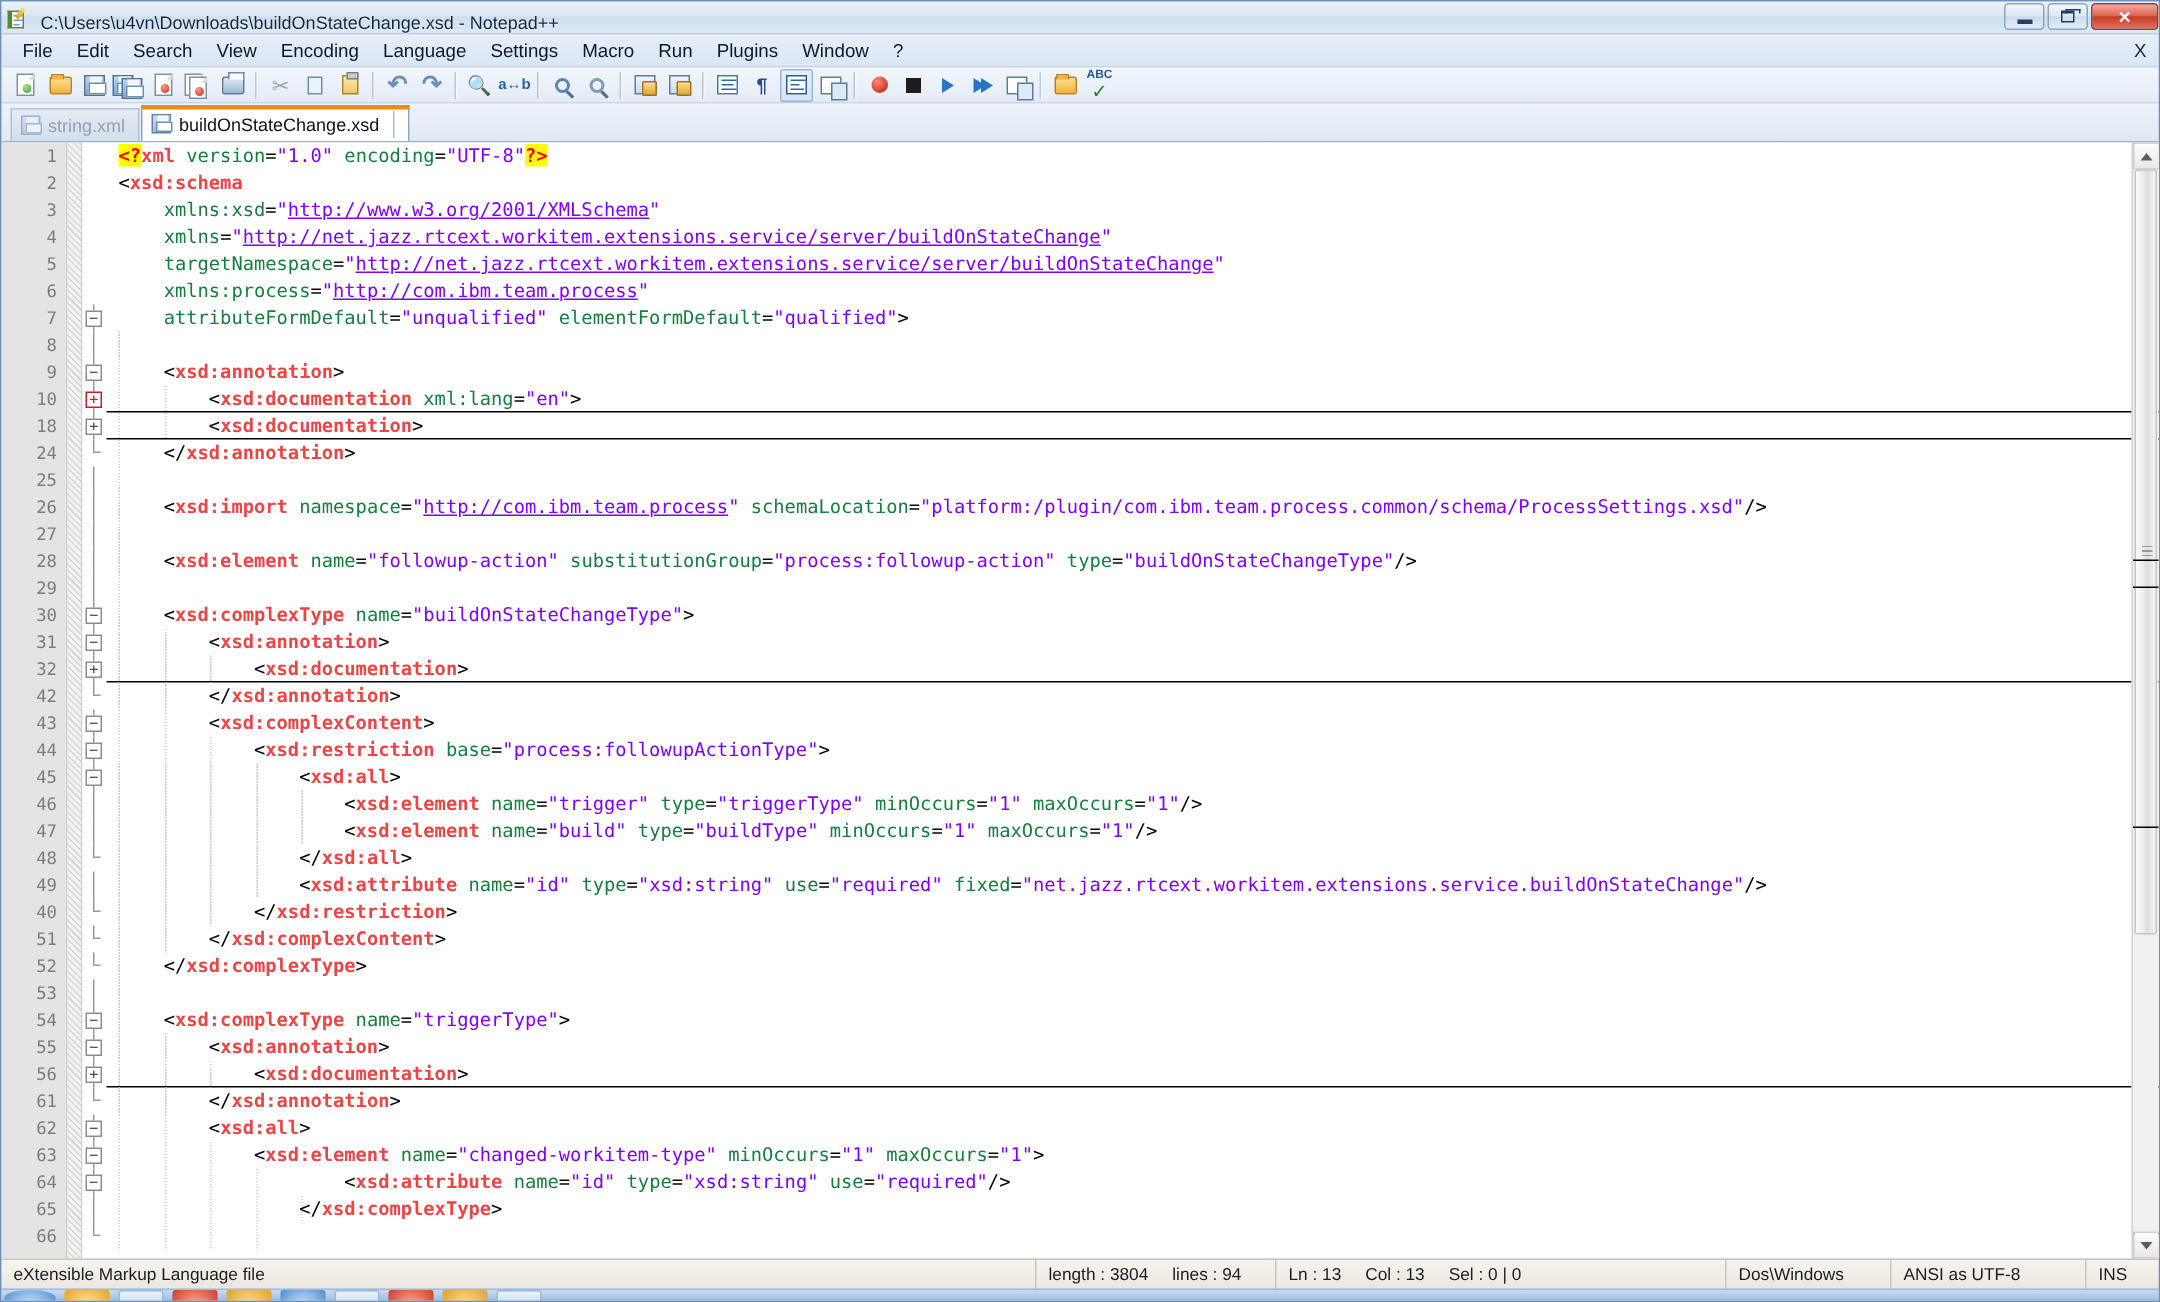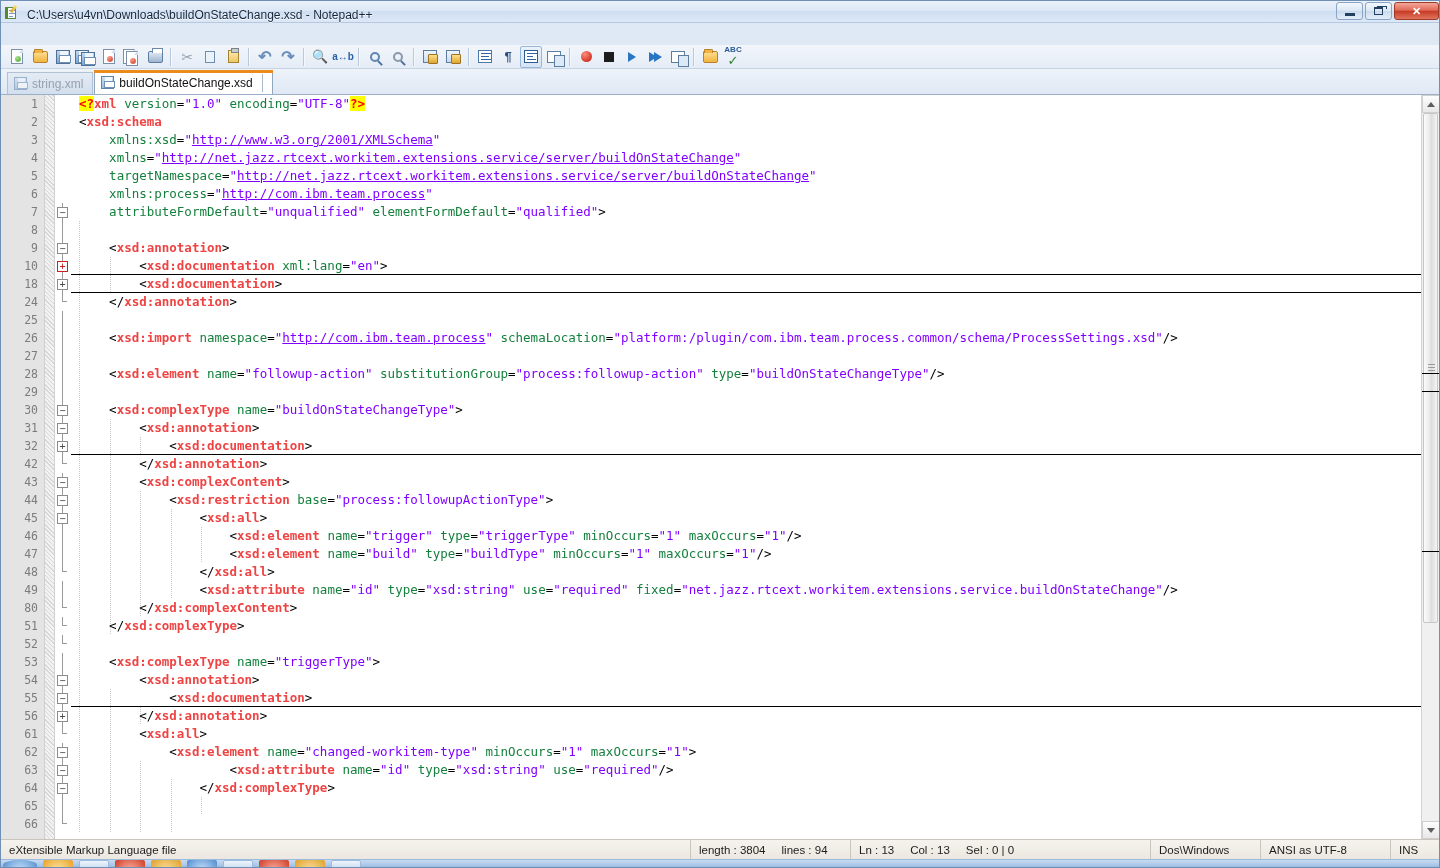--- a/index.html
+++ b/index.html
@@ -286,20 +286,35 @@
       <span class="winbtn">
           <i class="glyph-min"></i>
         </span>
       <span class="winbtn">
           <i class="glyph-max"></i>
         </span>
       <span class="winbtn close">✕</span>
     </span>
   </div>
 
+  <div class="menubar">
+    <span class="menu-item">File</span>
+    <span class="menu-item">Edit</span>
+    <span class="menu-item">Search</span>
+    <span class="menu-item">View</span>
+    <span class="menu-item">Encoding</span>
+    <span class="menu-item">Language</span>
+    <span class="menu-item">Settings</span>
+    <span class="menu-item">Macro</span>
+    <span class="menu-item">Run</span>
+    <span class="menu-item">Plugins</span>
+    <span class="menu-item">Window</span>
+    <span class="menu-item">?</span>
+    <span class="close-doc">X</span>
+  </div>
 
   <div class="toolbar">
     <span class="tb">
         <span class="doc-shape">
           <i class="badge" style="background:radial-gradient(circle at 35% 30%,#a7e38a,#3f9b2e)"></i>
         </span>
       </span>
     <span class="tb">
         <span class="folder-shape"></span>
       </span>
@@ -447,21 +462,21 @@
         <div class="lnum">31</div>
         <div class="lnum">32</div>
         <div class="lnum">42</div>
         <div class="lnum">43</div>
         <div class="lnum">44</div>
         <div class="lnum">45</div>
         <div class="lnum">46</div>
         <div class="lnum">47</div>
         <div class="lnum">48</div>
         <div class="lnum">49</div>
-        <div class="lnum">80</div>
+        <div class="lnum">40</div>
         <div class="lnum">51</div>
         <div class="lnum">52</div>
         <div class="lnum">53</div>
         <div class="lnum">54</div>
         <div class="lnum">55</div>
         <div class="lnum">56</div>
         <div class="lnum">61</div>
         <div class="lnum">62</div>
         <div class="lnum">63</div>
         <div class="lnum">64</div>
@@ -667,20 +682,21 @@
         <div class="cline"><span class="">                </span><span class="t-punct">&lt;/</span><span class="t-tag">xsd:all</span><span class="t-punct">&gt;</span></div>
         <span class="indentguide" style="left: 8px; top: 468px; height: 18px;"></span>
         <span class="indentguide" style="left: 38.5px; top: 468px; height: 18px;"></span>
         <span class="indentguide" style="left: 69px; top: 468px; height: 18px;"></span>
         <span class="indentguide" style="left: 99.5px; top: 468px; height: 18px;"></span>
         <div class="cline"><span class="">                </span><span class="t-punct">&lt;</span><span class="t-tag">xsd:attribute</span><span class=""> </span><span class="t-attr">name</span><span class="t-eq">=</span><span class="t-val">"id"</span><span class=""> </span><span class="t-attr">type</span><span class="t-eq">=</span><span class="t-val">"xsd:string"</span><span class=""> </span><span class="t-attr">use</span><span class="t-eq">=</span><span class="t-val">"required"</span><span class=""> </span><span class="t-attr">fixed</span><span class="t-eq">=</span><span class="t-val">"net.jazz.rtcext.workitem.extensions.service.buildOnStateChange"</span><span class="t-punct">/&gt;</span></div>
         <span class="indentguide" style="left: 8px; top: 486px; height: 18px;"></span>
         <span class="indentguide" style="left: 38.5px; top: 486px; height: 18px;"></span>
         <span class="indentguide" style="left: 69px; top: 486px; height: 18px;"></span>
         <span class="indentguide" style="left: 99.5px; top: 486px; height: 18px;"></span>
+        <div class="cline"><span class="">            </span><span class="t-punct">&lt;/</span><span class="t-tag">xsd:restriction</span><span class="t-punct">&gt;</span></div>
         <span class="indentguide" style="left: 8px; top: 504px; height: 18px;"></span>
         <span class="indentguide" style="left: 38.5px; top: 504px; height: 18px;"></span>
         <span class="indentguide" style="left: 69px; top: 504px; height: 18px;"></span>
         <div class="cline"><span class="">        </span><span class="t-punct">&lt;/</span><span class="t-tag">xsd:complexContent</span><span class="t-punct">&gt;</span></div>
         <span class="indentguide" style="left: 8px; top: 522px; height: 18px;"></span>
         <span class="indentguide" style="left: 38.5px; top: 522px; height: 18px;"></span>
         <div class="cline"><span class="">    </span><span class="t-punct">&lt;/</span><span class="t-tag">xsd:complexType</span><span class="t-punct">&gt;</span></div>
         <span class="indentguide" style="left: 8px; top: 540px; height: 18px;"></span>
         <div class="cline">&nbsp;</div>
         <span class="indentguide" style="left: 8px; top: 558px; height: 18px;"></span>

